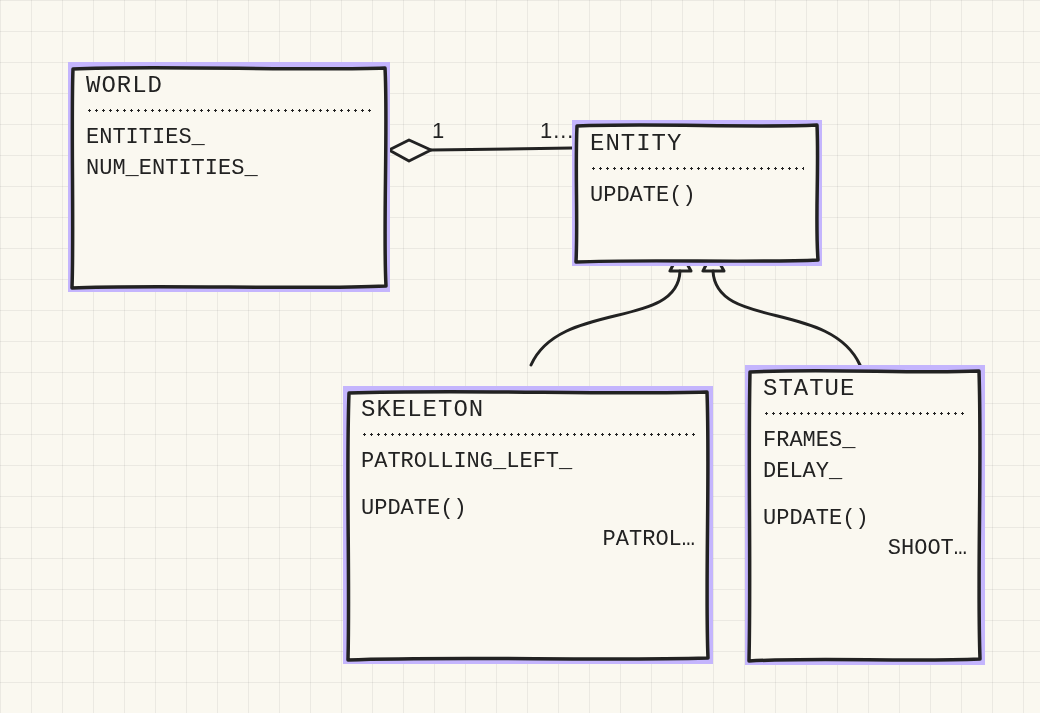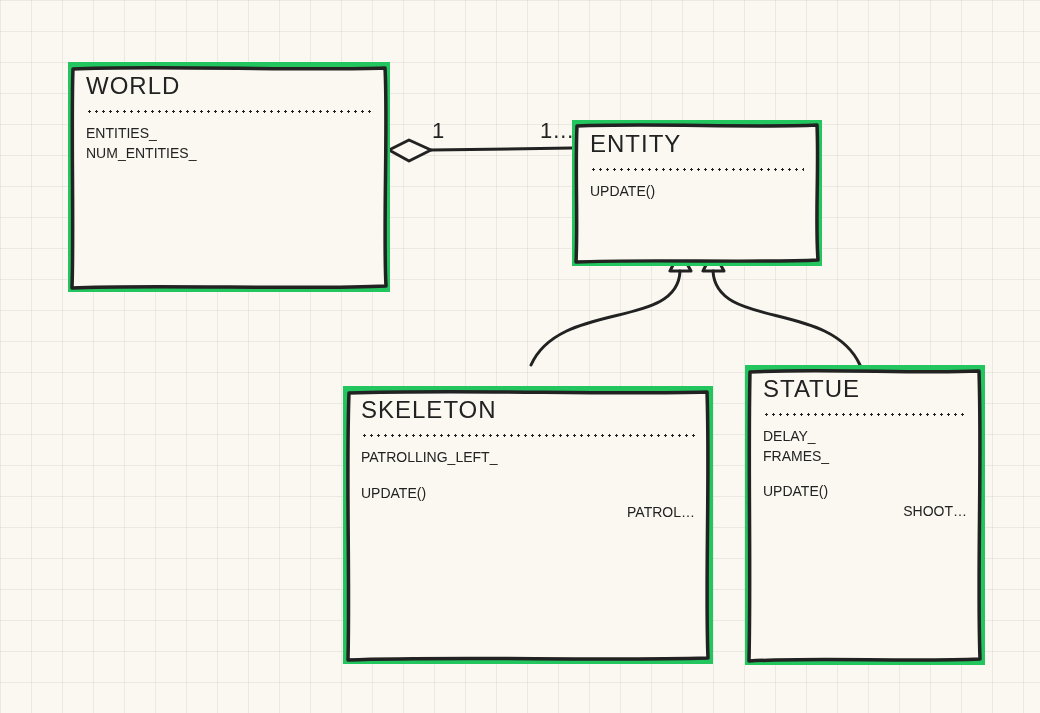--- a/index.html
+++ b/index.html
@@ -19,21 +19,22 @@
       linear-gradient(to right, rgba(0,0,0,0.06) 1px, transparent 1px),
       linear-gradient(to bottom, rgba(0,0,0,0.06) 1px, transparent 1px);
     background-size: 31px 31px;
   }
   .canvas {
     position: absolute;
     inset: 0;
   }
   .class-box {
     position: absolute;
-    background: #22c55e;
+    background: #c4b5fd;
+    font-family: Liberation Mono, monospace;
   }
   .class-box svg.frame {
     position: absolute;
     inset: 0;
     width: 100%;
     height: 100%;
     overflow: visible;
   }
   .inner {
     position: absolute;
@@ -51,21 +52,21 @@
   }
   .dots {
     height: 14px;
     background-image: radial-gradient(circle, #222 1.3px, transparent 1.4px);
     background-size: 7px 7px;
     background-repeat: repeat-x;
     background-position: 0 4px;
     margin: 2px 0 6px 0;
   }
   .field, .method, .method-sub {
-    font-size: 14px;
+    font-size: 22px;
     color: #222;
     line-height: 1.4;
     text-transform: uppercase;
   }
   .method-sub {
     padding-left: 32px;
     text-align: right;
   }
   .gap { height: 16px; }
   svg.connectors {
@@ -141,21 +142,21 @@
     </div>
   </div>
 
   <div class="class-box" style="left:745px; top:365px; width:240px; height:300px;">
     <svg class="frame" viewBox="0 0 240 300" preserveAspectRatio="none">
       <path d="M5 7 C80 3,170 9,234 6 C237 100,232 210,235 294 C160 297,70 292,4 296 C6 200,3 100,5 7 Z" fill="#faf8f0" stroke="#222" stroke-width="3.5" stroke-linejoin="round"></path>
     </svg>
     <div class="inner">
       <div class="title">Statue</div>
       <div class="dots"></div>
+      <div class="field">frames_</div>
       <div class="field">delay_</div>
-      <div class="field">frames_</div>
       <div class="gap"></div>
       <div class="method">update()</div>
       <div class="method-sub">shoot…</div>
     </div>
   </div>
 
 </div>
 
 </body></html>

